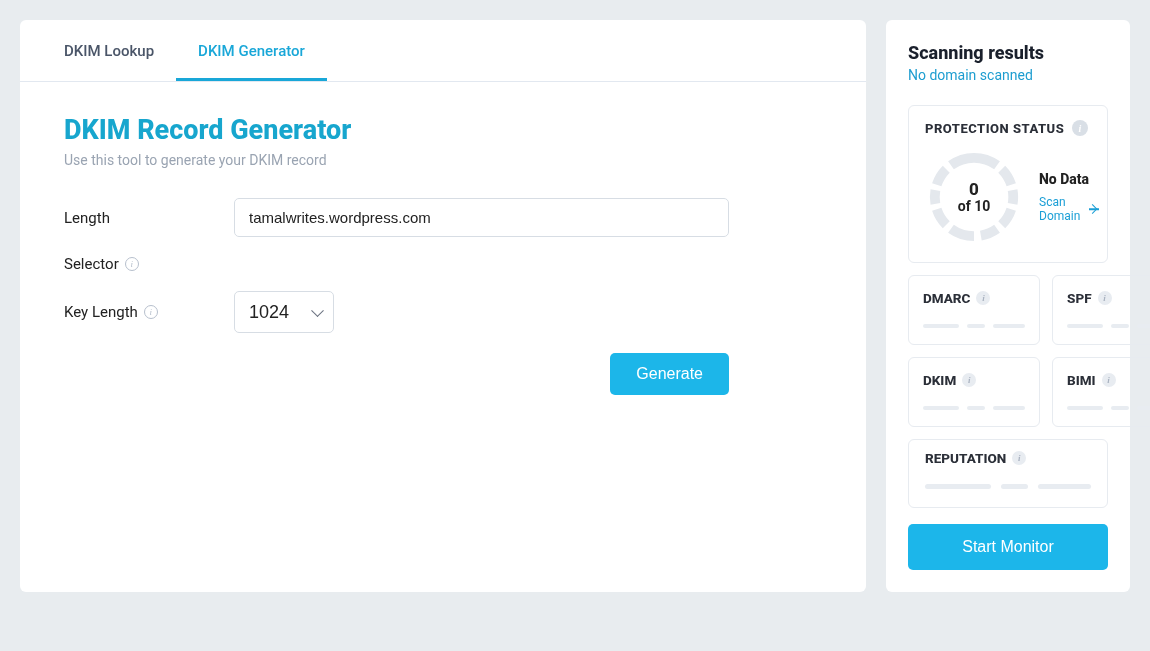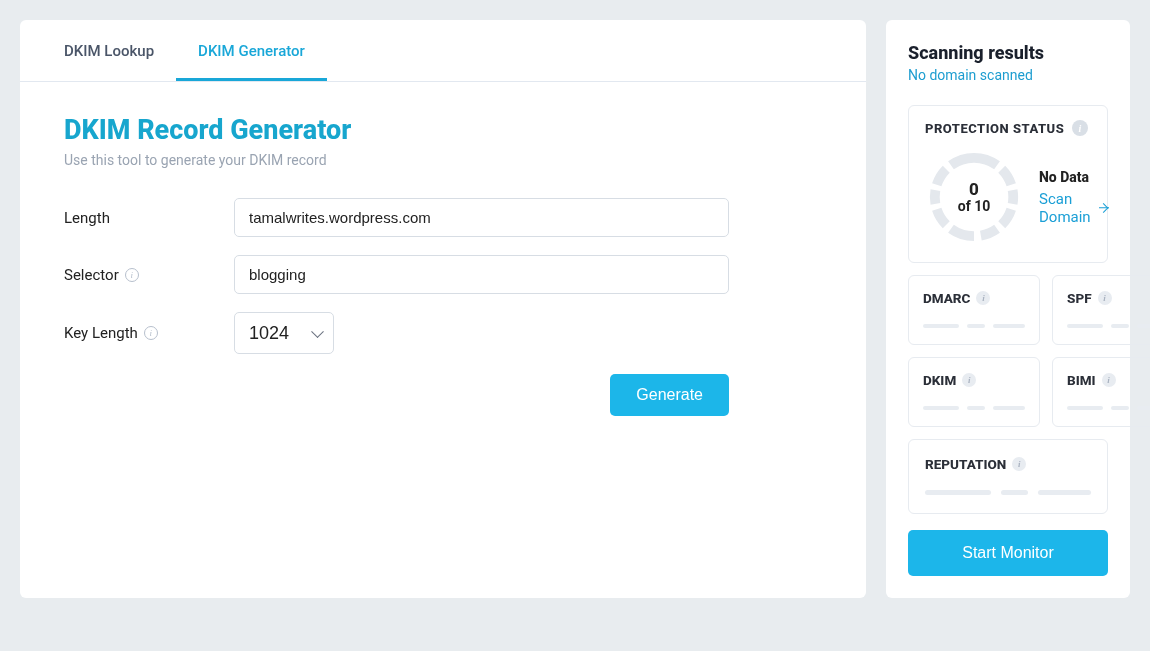--- a/index.html
+++ b/index.html
@@ -211,21 +211,21 @@
       inset: 0;
       display: flex;
       flex-direction: column;
       align-items: center;
       justify-content: center;
     }
     .gauge-score { font-size: 17px; font-weight: 800; color: #222; line-height: 1; }
     .gauge-total { font-size: 14px; font-weight: 700; color: #222; }
     .gauge-right { flex: 1; }
     .gauge-nodata { font-weight: 800; font-size: 14px; color: #222; margin-bottom: 4px; }
-    .scan-link { color: #1b9fd6; font-size: 15px; display: inline-flex; align-items: center; gap: 4px; cursor: pointer; }
+    .scan-link { color: #1b9fd6; font-size: 12px; display: inline-flex; align-items: center; gap: 4px; cursor: pointer; }
     .arrow-right {
       display: inline-block; width: 12px; height: 8px; position: relative;
     }
     .arrow-right::before {
       content: ""; position: absolute; top: 50%; left: 0; width: 10px; height: 1.5px; background: #1b9fd6; transform: translateY(-50%);
     }
     .arrow-right::after {
       content: ""; position: absolute; top: 50%; right: 0; width: 6px; height: 6px; border-top: 1.5px solid #1b9fd6; border-right: 1.5px solid #1b9fd6; transform: translateY(-50%) rotate(45deg);
     }
     .grid2 {
@@ -256,21 +256,21 @@
       height: 4px;
       background: #e8ecf1;
       border-radius: 3px;
     }
     .stripe.s1 { width: 36px; }
     .stripe.s2 { width: 18px; }
     .stripe.s3 { width: 32px; }
     .rep-card {
       border: 1px solid #e7ebf0;
       border-radius: 6px;
-      padding: 16px 16px 18px 16px;
+      padding: 10px 16px 18px 16px;
       margin-bottom: 16px;
     }
     .rep-stripes { display: flex; gap: 10px; }
     .rep-stripes .stripe { height: 5px; }
     .btn-monitor {
       display: block; width: 100%; background: #1cb6ea; color: #fff; border: none; border-radius: 5px; padding: 14px 0; font-size: 16px; cursor: pointer;
     }
   </style>
 </head>
 <body>
@@ -290,21 +290,20 @@
           <span>Length</span>
         </label>
         <input type="text" class="form-input" value="tamalwrites.wordpress.com" style="">
       </div>
 
       <div class="form-row">
         <label class="form-label">
           <span>Selector</span>
           <span class="info-icon">i</span>
         </label>
-        <input type="text" class="form-input" value="blogging" style="">
       </div>
 
       <div class="form-row">
         <label class="form-label">
           <span>Key Length</span>
           <span class="info-icon">i</span>
         </label>
         <div class="select-wrap">
           <select class="form-select">
             <option>1024</option>

